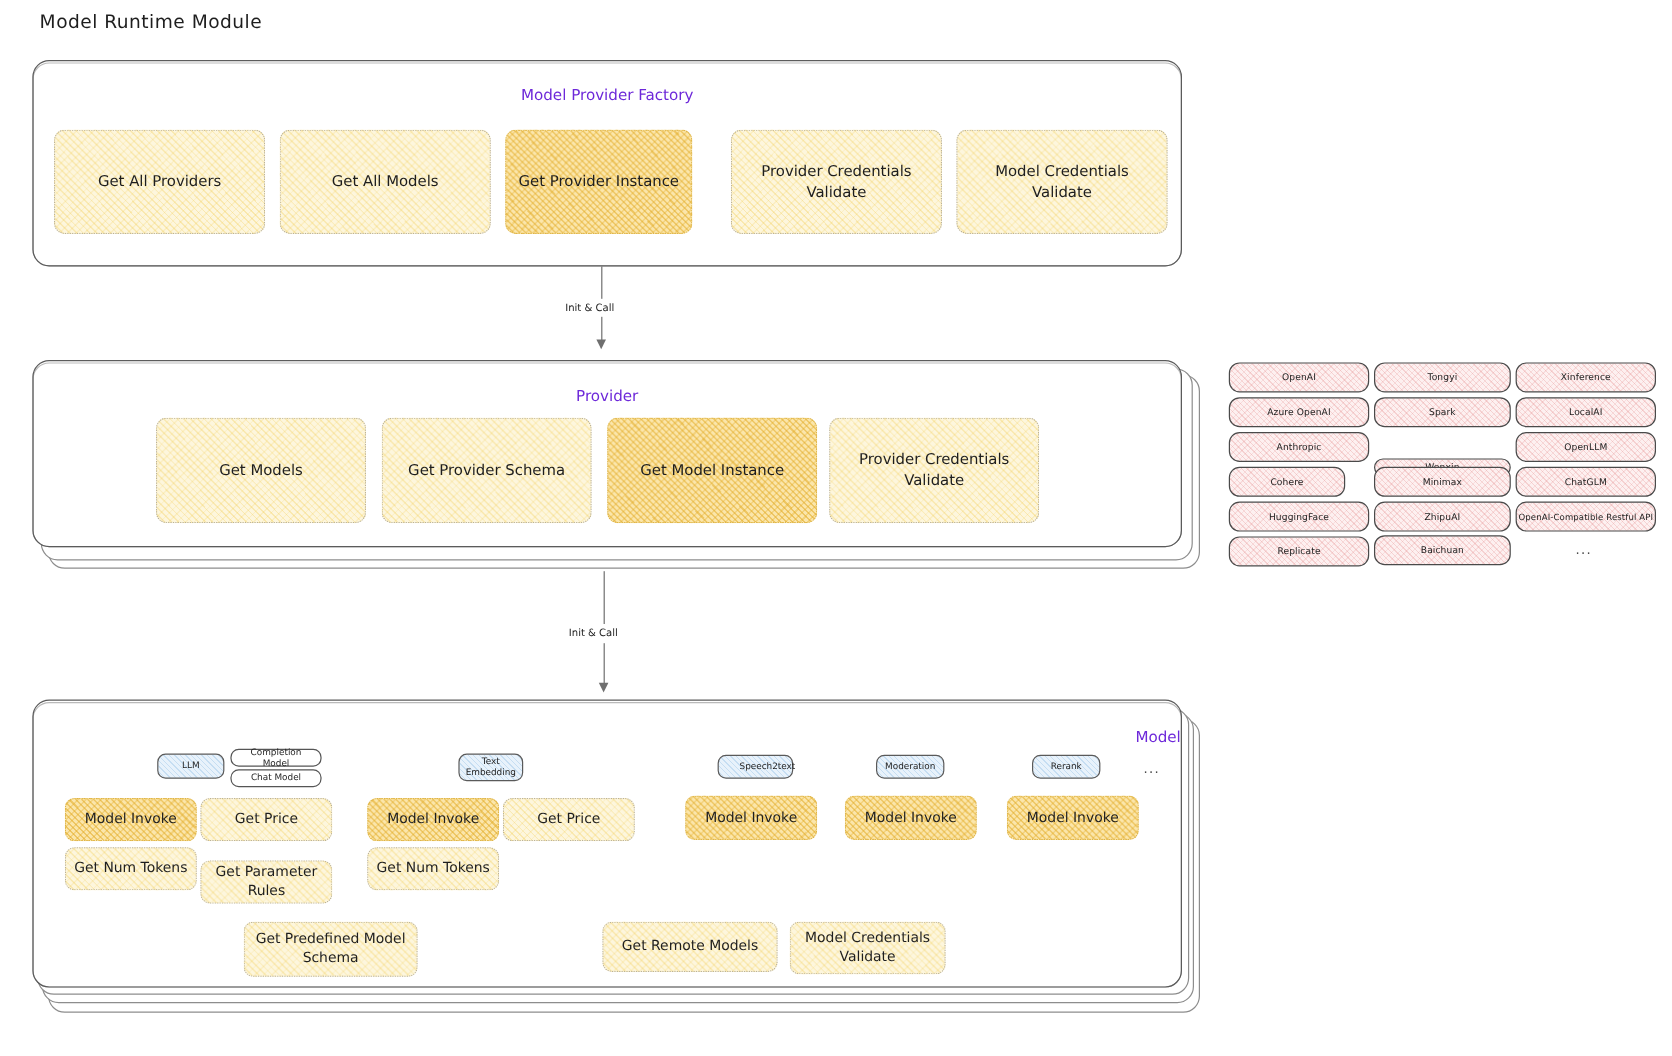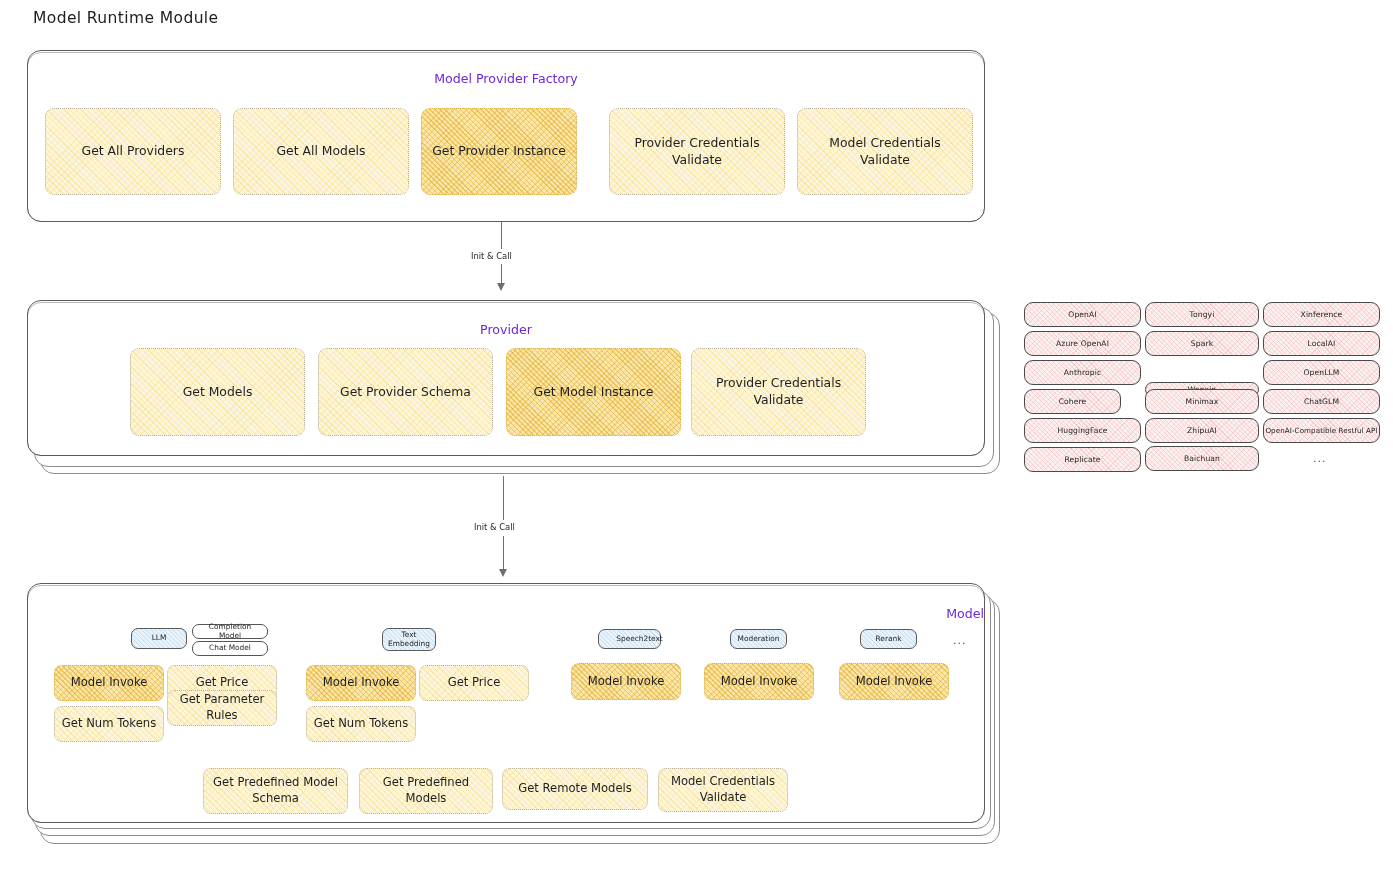--- a/index.html
+++ b/index.html
@@ -157,36 +157,35 @@
 <div class="abs panel sketch" style="left:27px;top:583px;width:958px;height:240px;">
   <div class="panel-title" style="top:22px;text-align:right;">Model</div>
 
   <div class="abs badge blue" style="left:103px;top:44px;width:56px;height:21px;">LLM</div>
   <div class="abs badge" style="left:164px;top:40px;width:76px;height:15px;">Completion Model</div>
   <div class="abs badge" style="left:164px;top:57px;width:76px;height:15px;">Chat Model</div>
 
   <div class="abs box sm hi" style="left:26px;top:81px;width:110px;height:36px;">Model Invoke</div>
   <div class="abs box sm" style="left:139px;top:81px;width:110px;height:36px;">Get Price</div>
   <div class="abs box sm" style="left:26px;top:122px;width:110px;height:36px;">Get Num Tokens</div>
-  <div class="abs box sm" style="left:139px;top:106px;width:110px;height:36px;">Get Parameter Rules</div>
+  <div class="abs box sm" style="left:139px;top:133px;width:110px;height:36px;">Get Parameter Rules</div>
 
   <div class="abs badge blue" style="left:354px;top:44px;width:54px;height:23px;">Text Embedding</div>
 
   <div class="abs box sm hi" style="left:278px;top:81px;width:110px;height:36px;">Model Invoke</div>
   <div class="abs box sm" style="left:391px;top:81px;width:110px;height:36px;">Get Price</div>
   <div class="abs box sm" style="left:278px;top:122px;width:110px;height:36px;">Get Num Tokens</div>
 
   <div class="abs badge blue" style="left:570px;top:45px;width:63px;height:20px;padding-left:24px;">Speech2text</div>
   <div class="abs box sm hi" style="left:543px;top:79px;width:110px;height:37px;">Model Invoke</div>
 
   <div class="abs badge blue" style="left:702px;top:45px;width:57px;height:20px;">Moderation</div>
   <div class="abs box sm hi" style="left:676px;top:79px;width:110px;height:37px;">Model Invoke</div>
 
   <div class="abs badge blue" style="left:832px;top:45px;width:57px;height:20px;">Rerank</div>
   <div class="abs box sm hi" style="left:811px;top:79px;width:110px;height:37px;">Model Invoke</div>
 
   <div class="abs dots" style="left:925px;top:50px;">...</div>
 
   <div class="abs box sm" style="left:175px;top:184px;width:145px;height:46px;">Get Predefined Model Schema</div>
-  <div class="abs box sm" style="left:331px;top:184px;width:134px;height:46px;">Get Predefined Models</div>
   <div class="abs box sm" style="left:474px;top:184px;width:146px;height:42px;">Get Remote Models</div>
   <div class="abs box sm" style="left:630px;top:184px;width:130px;height:44px;">Model Credentials Validate</div>
 </div>
 
 </body></html>

